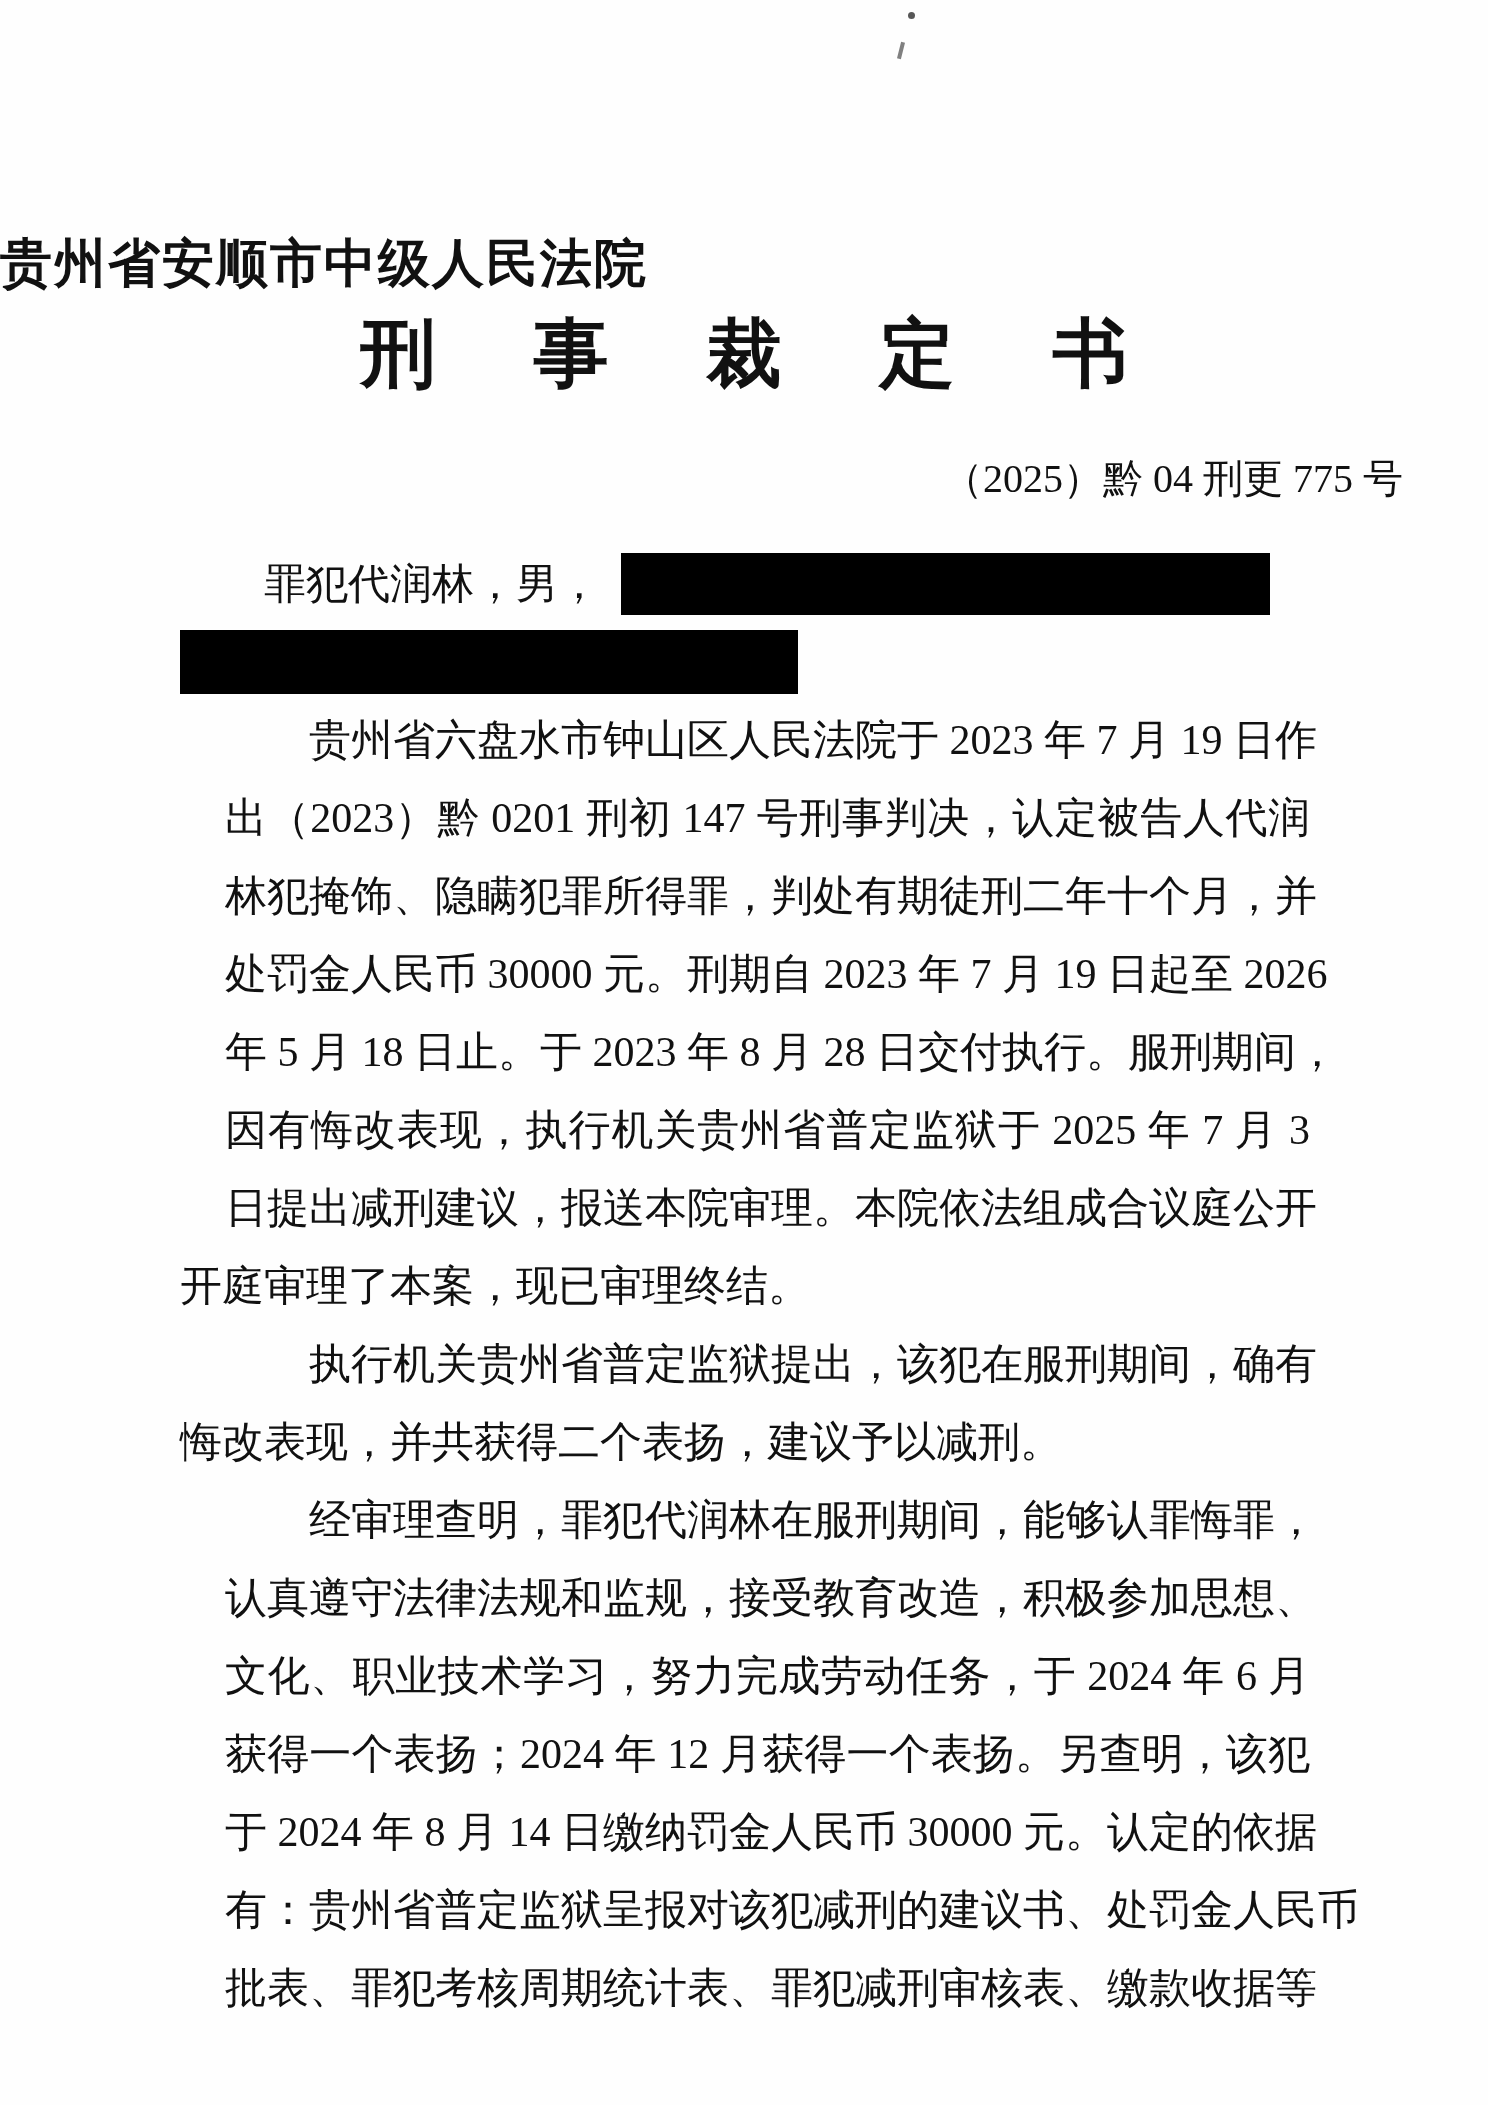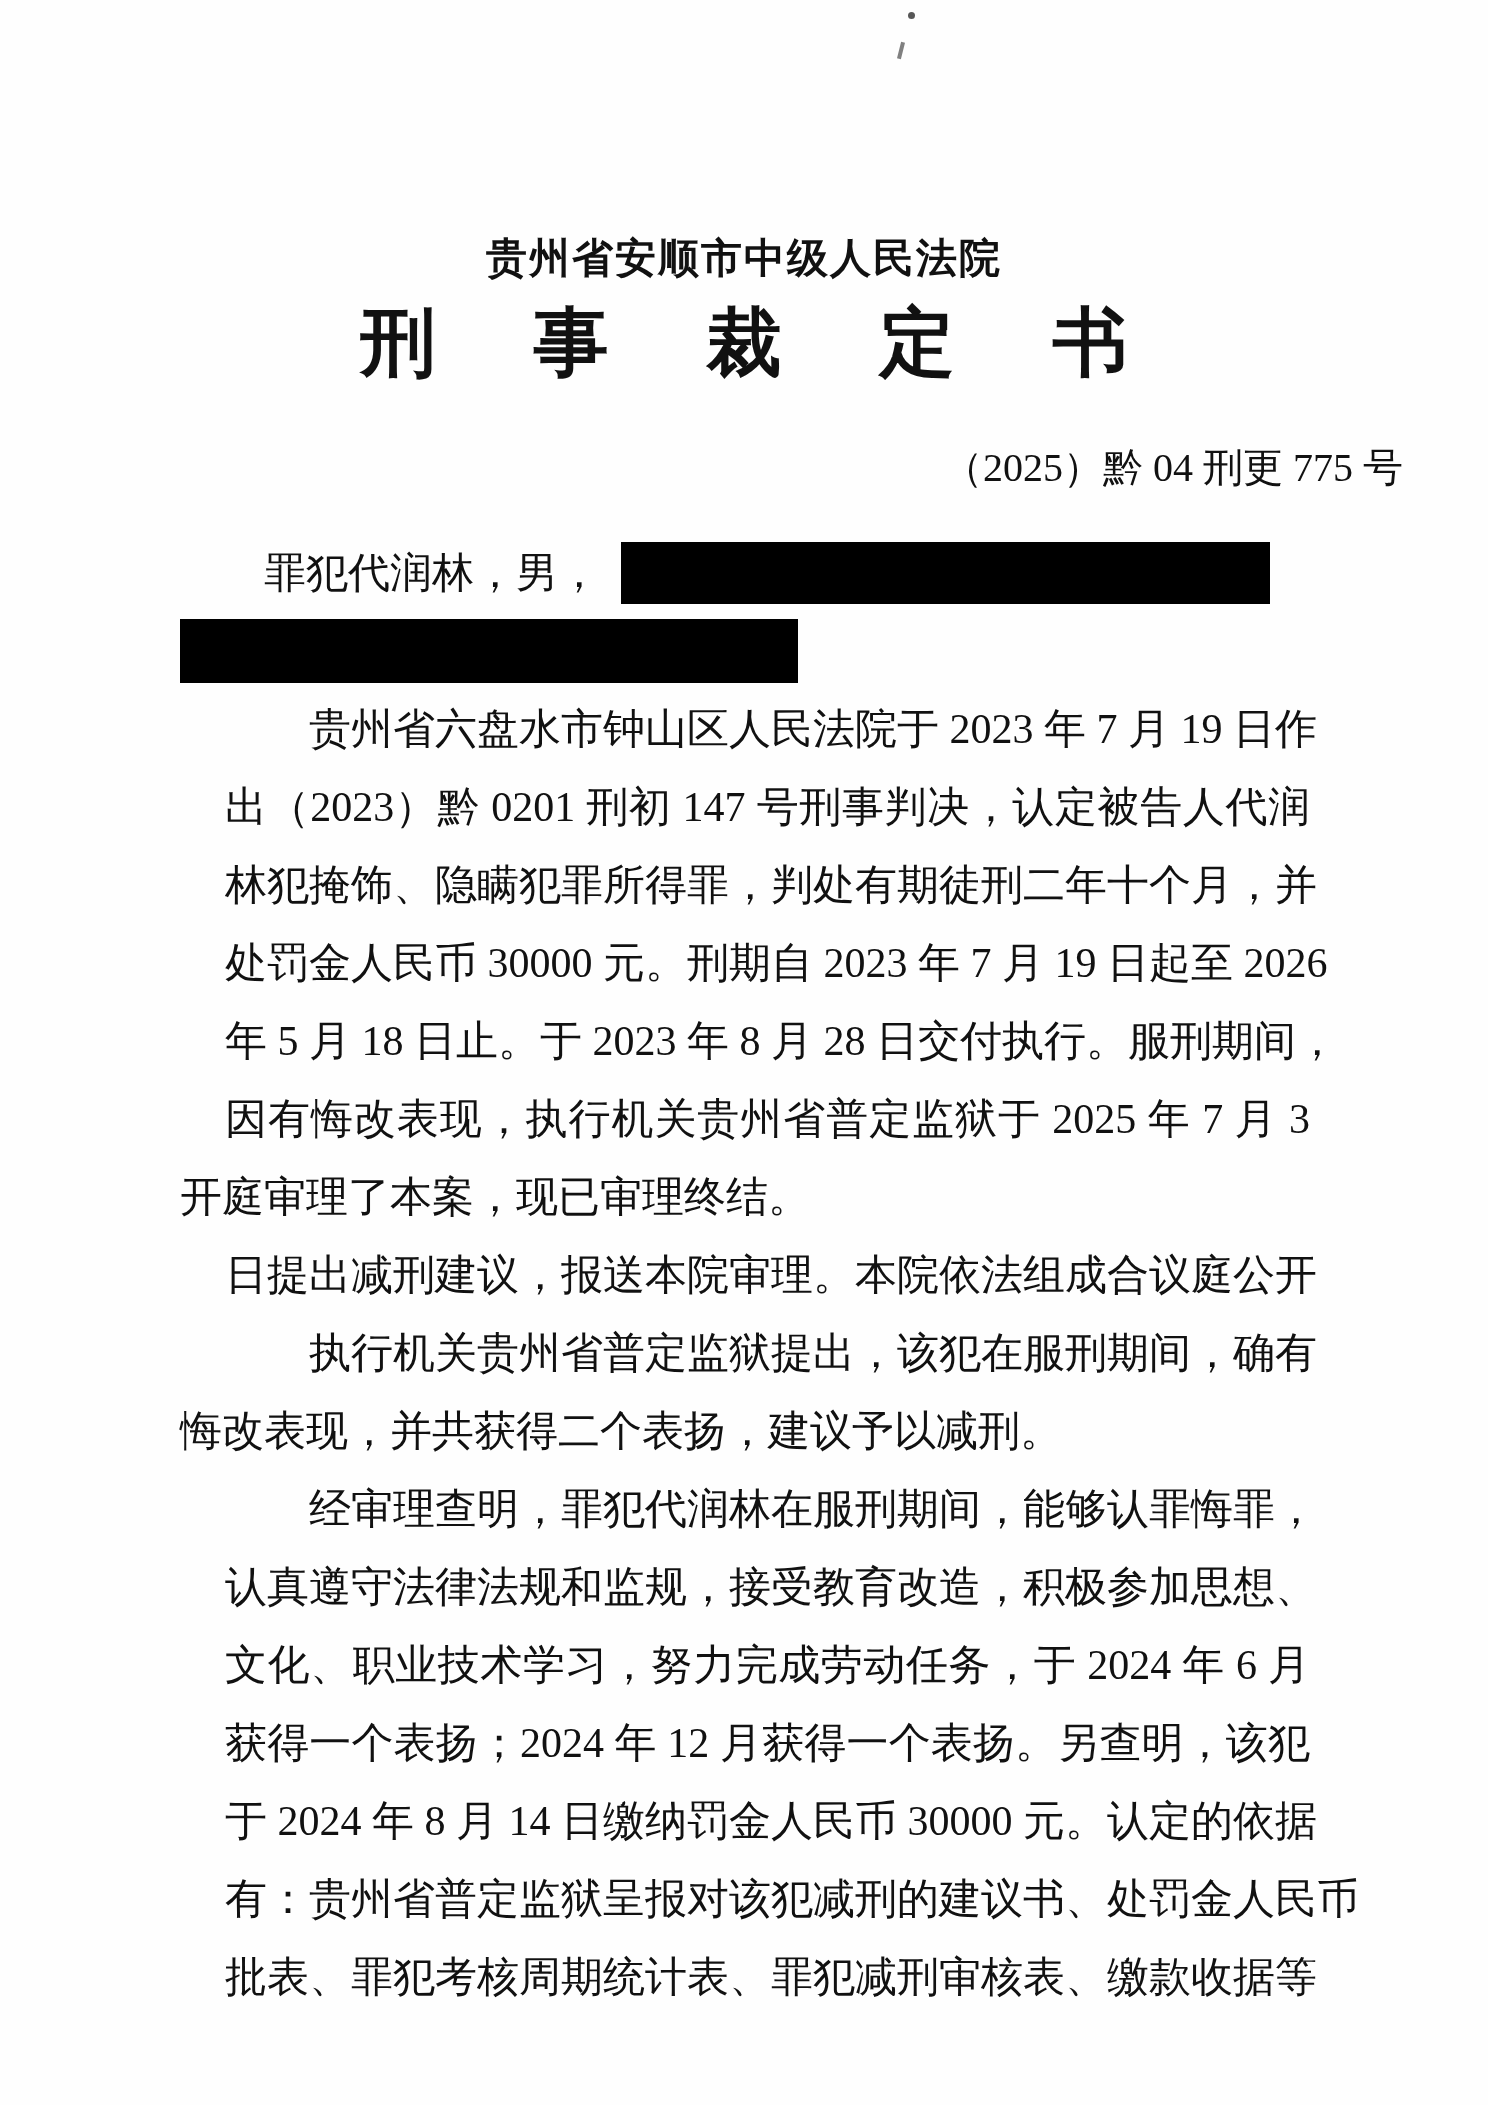--- a/index.html
+++ b/index.html
@@ -17,22 +17,22 @@
     width:7px; height:7px; border-radius:50%;
     background:#3a3a3a; opacity:.85;
   }
   .speck-tick {
     position:absolute; left:899px; top:42px;
     width:4px; height:17px; background:#4a4a4a;
     transform:rotate(14deg); opacity:.7;
   }
   .court-name {
     margin:238px 0 0 0;
-    text-align:center;
-    font-size:41px; font-weight:700;
+    text-align:left;
+    font-size:52px; font-weight:700;
     letter-spacing:2px;
     line-height:1;
   }
   .doc-type {
     margin-top:26px;
     display:flex; justify-content:center;
     gap:98px;
     font-size:75px; font-weight:700;
     line-height:1;
   }
@@ -101,22 +101,22 @@
       </div>
     </div>
 
     <div class="para">
       <div class="line just indent">贵州省六盘水市钟山区人民法院于 2023 年 7 月 19 日作</div>
       <div class="line just">出（2023）黔 0201 刑初 147 号刑事判决，认定被告人代润</div>
       <div class="line just">林犯掩饰、隐瞒犯罪所得罪，判处有期徒刑二年十个月，并</div>
       <div class="line just">处罚金人民币 30000 元。刑期自 2023 年 7 月 19 日起至 2026</div>
       <div class="line just">年 5 月 18 日止。于 2023 年 8 月 28 日交付执行。服刑期间，</div>
       <div class="line just">因有悔改表现，执行机关贵州省普定监狱于 2025 年 7 月 3</div>
+      <div class="line just">日提出减刑建议，报送本院审理。本院依法组成合议庭公开</div>
       <div class="line plain">开庭审理了本案，现已审理终结。</div>
-      <div class="line just">日提出减刑建议，报送本院审理。本院依法组成合议庭公开</div>
     </div>
 
     <div class="para">
       <div class="line just indent">执行机关贵州省普定监狱提出，该犯在服刑期间，确有</div>
       <div class="line plain">悔改表现，并共获得二个表扬，建议予以减刑。</div>
     </div>
 
     <div class="para">
       <div class="line just indent">经审理查明，罪犯代润林在服刑期间，能够认罪悔罪，</div>
       <div class="line just">认真遵守法律法规和监规，接受教育改造，积极参加思想、</div>

